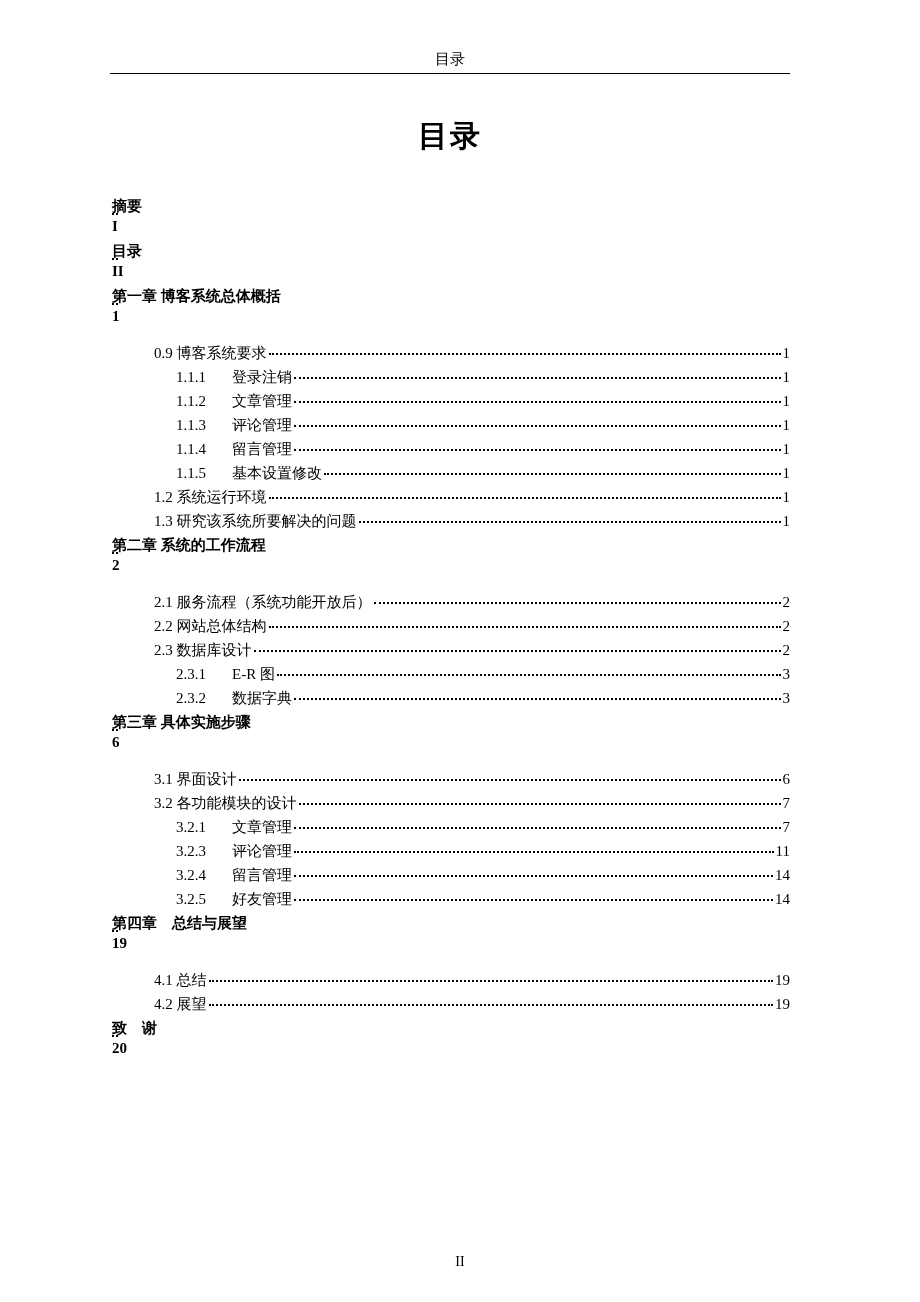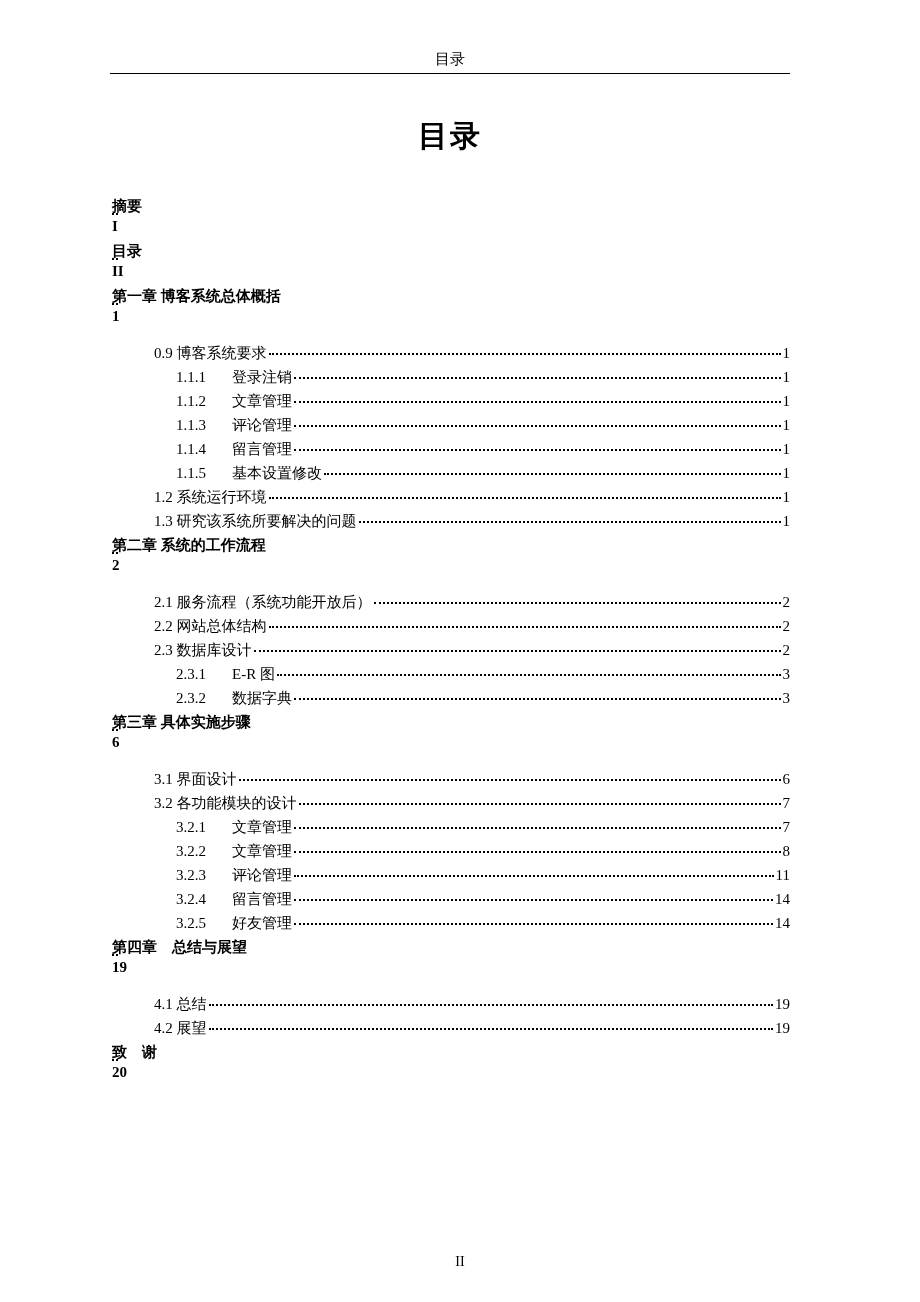--- a/index.html
+++ b/index.html
@@ -175,25 +175,20 @@
         <span class="toc-label">3.2 各功能模块的设计</span>
         <span class="toc-dots"></span>
         <span class="toc-page">7</span>
       </div>
       <div class="toc-line lvl2">
         <span class="toc-label"><span class="toc-num">3.2.1</span><span>文章管理</span></span>
         <span class="toc-dots"></span>
         <span class="toc-page">7</span>
       </div>
       <div class="toc-line lvl2">
-        <span class="toc-label"><span class="toc-num">3.2.2</span><span>文章管理</span></span>
-        <span class="toc-dots"></span>
-        <span class="toc-page">8</span>
-      </div>
-      <div class="toc-line lvl2">
         <span class="toc-label"><span class="toc-num">3.2.3</span><span>评论管理</span></span>
         <span class="toc-dots"></span>
         <span class="toc-page">11</span>
       </div>
       <div class="toc-line lvl2">
         <span class="toc-label"><span class="toc-num">3.2.4</span><span>留言管理</span></span>
         <span class="toc-dots"></span>
         <span class="toc-page">14</span>
       </div>
       <div class="toc-line lvl2">

